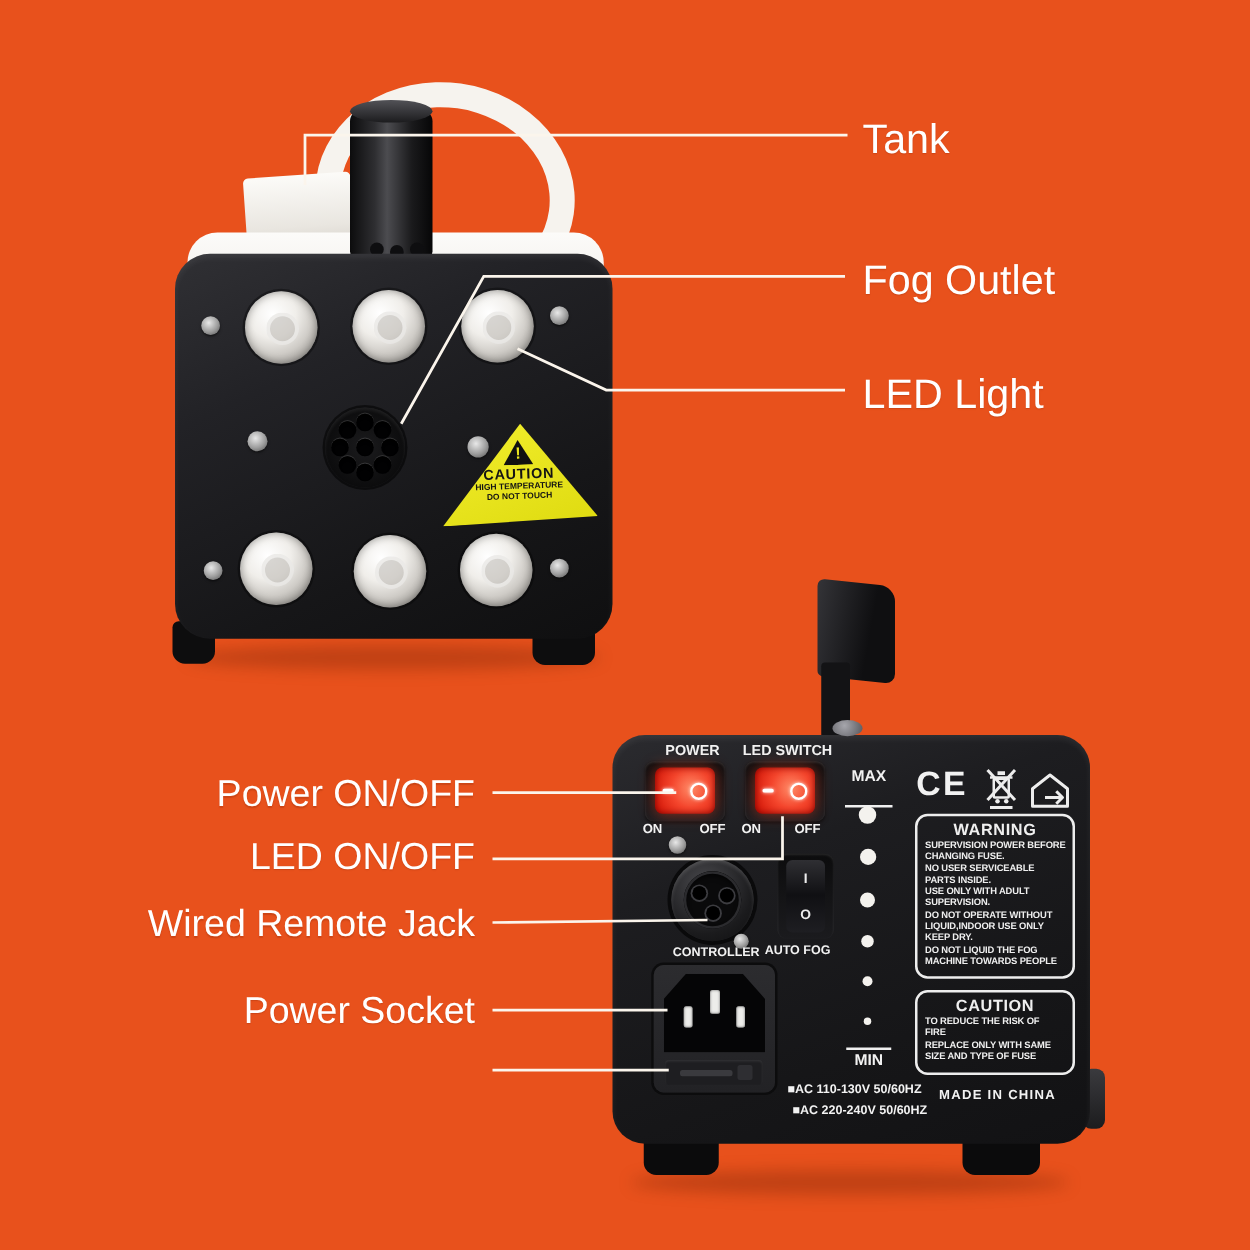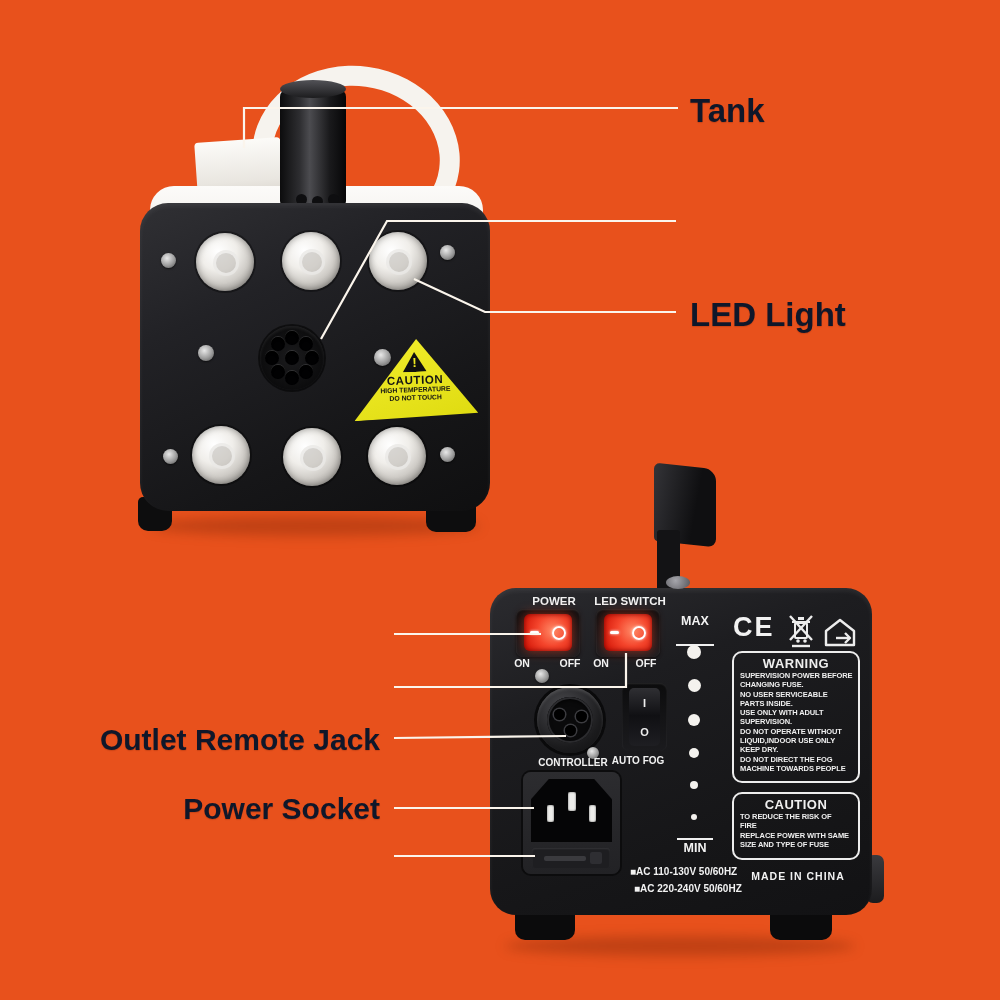--- a/index.html
+++ b/index.html
@@ -1,21 +1,21 @@
 <!DOCTYPE html>
 <html><head>
 <meta charset="utf-8">
 <style>
   html,body{margin:0;padding:0;}
   .page{position:relative;width:1000px;height:1000px;background:#E8511C;overflow:hidden;
         font-family:"Liberation Sans",sans-serif;}
   .abs{position:absolute;}
   .lines{position:absolute;left:0;top:0;z-index:20;pointer-events:none;}
   
-  .call-label{position:absolute;color:#0f172a;font-weight:700;z-index:21;white-space:nowrap;
+  .call-label{position:absolute;color:#ffffff;font-weight:400;z-index:21;white-space:nowrap;
               text-shadow:0 1px 1px rgba(120,30,0,.25);}
   .call-right{font-size:33px;}
   .call-left{font-size:30px;width:322px;left:58px;text-align:right;}
   
   .shadow{position:absolute;border-radius:50%;background:rgba(110,32,4,.32);filter:blur(6px);z-index:0;}
   .handle-loop{position:absolute;left:252px;top:66px;width:168px;height:142px;border:20px solid #F6F3EE;
                border-radius:50%;transform:rotate(8deg);z-index:1;}
   .tank-cube{position:absolute;left:196px;top:140px;width:86px;height:55px;border-radius:4px;
              background:linear-gradient(180deg,#FCFBF8,#E9E6E0 75%,#DCD8D1);transform:rotate(-4deg);z-index:2;}
   .front-body{position:absolute;left:150px;top:186px;width:333px;height:112px;border-radius:24px 24px 0 0;
@@ -145,20 +145,21 @@
   <div class="sticker">
     <div class="sticker-bang">
         <span>!</span>
       </div>
     <div class="sticker-title">CAUTION</div>
     <div class="sticker-line">HIGH TEMPERATURE</div>
     <div class="sticker-line">DO NOT TOUCH</div>
   </div>
 
   <div class="call-label call-right" style="left:690px;top:92px;">Tank</div>
+  <div class="call-label call-right" style="left:690px;top:205px;">Fog Outlet</div>
   <div class="call-label call-right" style="left:690px;top:296px;">LED Light</div>
 
   <div class="shadow" style="left:505px;top:936px;width:350px;height:20px;"></div>
   <div class="handle-blade"></div>
   <div class="handle-stem"></div>
   <div class="back-foot" style="left:515px;top:895px;width:60px;height:45px;"></div>
   <div class="back-foot" style="left:770px;top:895px;width:62px;height:45px;"></div>
   <div class="cord-hook"></div>
   <div class="back-box"></div>
   <div class="handle-bolt"></div>
@@ -233,49 +234,51 @@
     <div class="notice-title">WARNING</div>
     <div class="notice-line">SUPERVISION POWER BEFORE</div>
     <div class="notice-line">CHANGING FUSE.</div>
     <div class="notice-line">NO USER SERVICEABLE</div>
     <div class="notice-line">PARTS INSIDE.</div>
     <div class="notice-line">USE ONLY WITH ADULT</div>
     <div class="notice-line">SUPERVISION.</div>
     <div class="notice-line">DO NOT OPERATE WITHOUT</div>
     <div class="notice-line">LIQUID,INDOOR USE ONLY</div>
     <div class="notice-line">KEEP DRY.</div>
-    <div class="notice-line">DO NOT DIRECT THE FOG</div>
+    <div class="notice-line">DO NOT LIQUID THE FOG</div>
     <div class="notice-line">MACHINE TOWARDS PEOPLE</div>
   </div>
 
   <div class="notice-box" style="left:732px;top:792px;width:128px;height:68px;">
     <div class="notice-title">CAUTION</div>
     <div class="notice-line">TO REDUCE THE RISK OF</div>
     <div class="notice-line">FIRE</div>
-    <div class="notice-line">REPLACE POWER WITH SAME</div>
+    <div class="notice-line">REPLACE ONLY WITH SAME</div>
     <div class="notice-line">SIZE AND TYPE OF FUSE</div>
   </div>
 
   <div class="socket-module">
     <div class="socket-face">
       <div class="socket-pin" style="left:16px;top:26px;width:7px;height:17px;"></div>
       <div class="socket-pin" style="left:37px;top:13px;width:8px;height:19px;"></div>
       <div class="socket-pin" style="left:58px;top:26px;width:7px;height:17px;"></div>
     </div>
     <div class="fuse-drawer">
       <div class="fuse-slot"></div>
       <div class="fuse-tab"></div>
     </div>
   </div>
 
   <div class="panel-text" style="left:630px;top:866px;font-size:10px;text-align:left;">■AC 110-130V 50/60HZ</div>
   <div class="panel-text" style="left:634px;top:883px;font-size:10px;text-align:left;">■AC 220-240V 50/60HZ</div>
   <div class="panel-text" style="left:748px;top:870px;width:100px;font-size:10.5px;letter-spacing:1px;">MADE IN CHINA</div>
 
-  <div class="call-label call-left" style="top:723px;">Outlet Remote Jack</div>
+  <div class="call-label call-left" style="top:619px;">Power ON/OFF</div>
+  <div class="call-label call-left" style="top:669px;">LED ON/OFF</div>
+  <div class="call-label call-left" style="top:723px;">Wired Remote Jack</div>
   <div class="call-label call-left" style="top:792px;">Power Socket</div>
 
   <svg class="lines" width="1000" height="1000" viewBox="0 0 1000 1000">
     <g fill="none" stroke="#FBF5EC" stroke-width="2.2">
       <polyline points="678,108 244,108 244,148"></polyline>
       <polyline points="676,221 387,221 321,339"></polyline>
       <polyline points="676,312 485,312 414,279"></polyline>
       <polyline points="394,634 541,634"></polyline>
       <polyline points="394,687 626,687 626,653"></polyline>
       <polyline points="394,738 566,736"></polyline>

